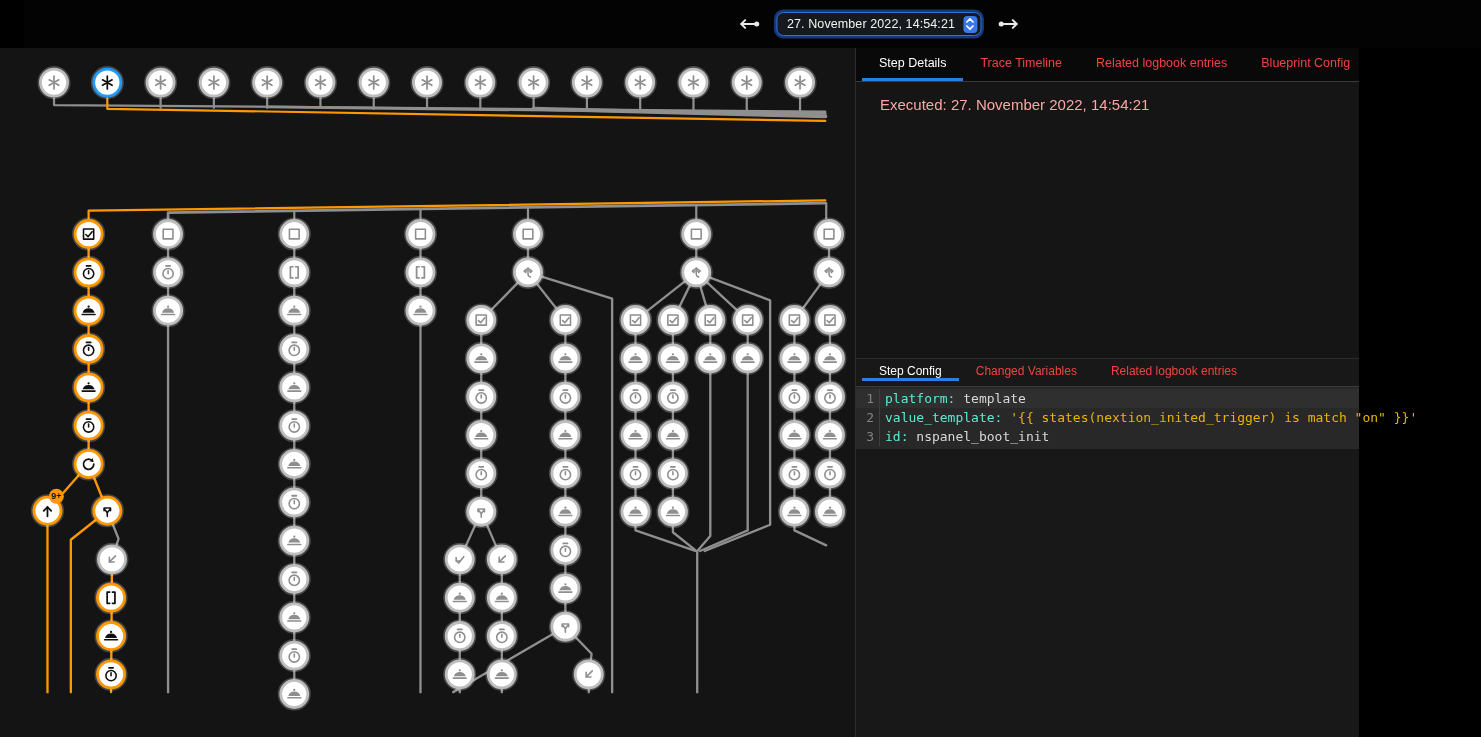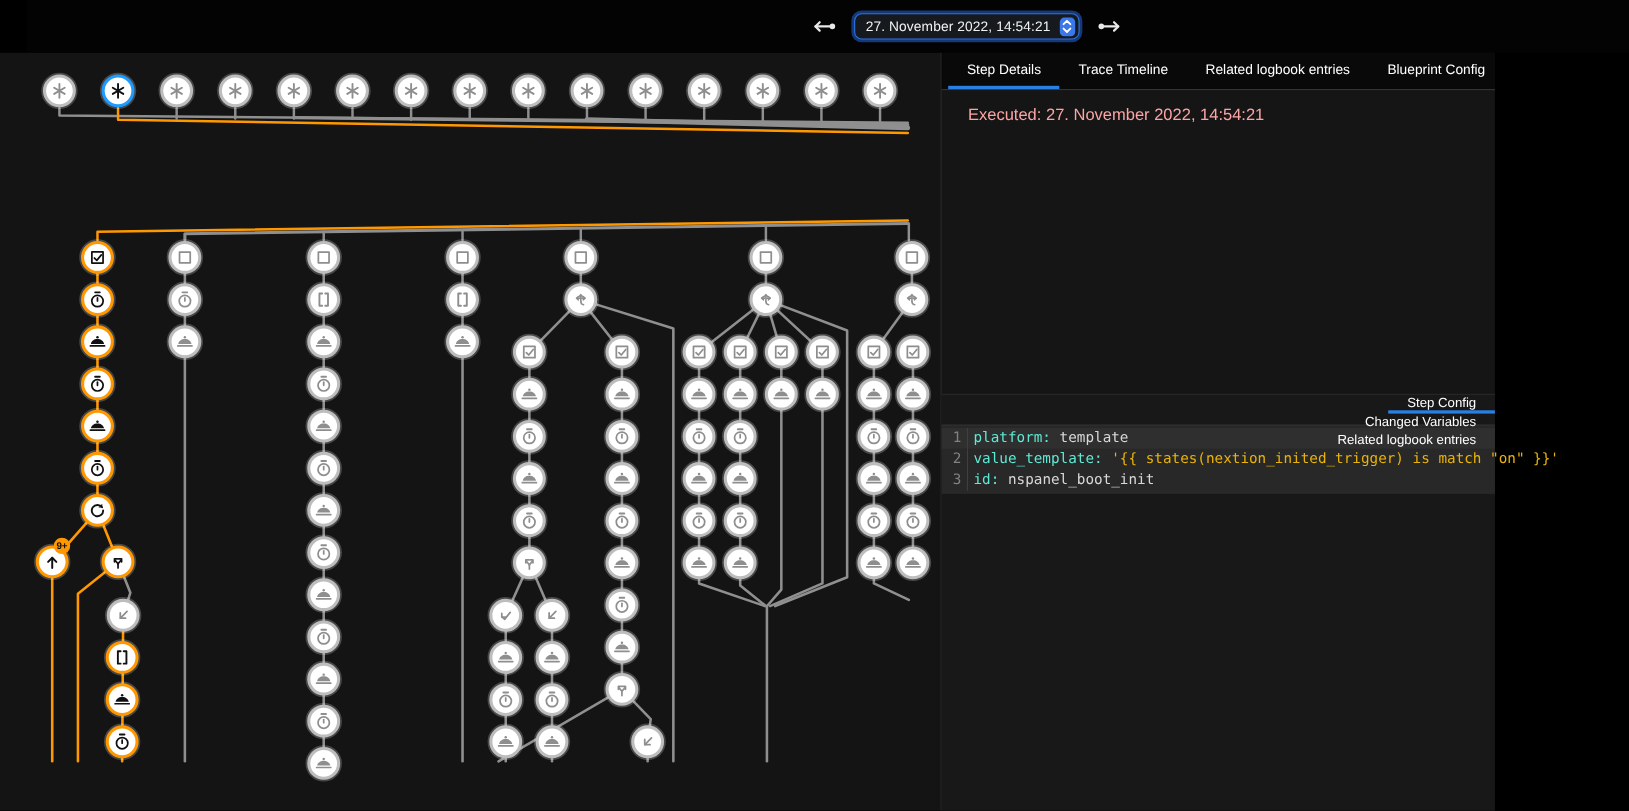--- a/index.html
+++ b/index.html
@@ -18,28 +18,28 @@
   .stepper{width:14px;height:17px;background:#3a77e8;border-radius:4px;display:flex;align-items:center;justify-content:center;}
 
   
   .graph{position:absolute;left:0;top:48px;width:855px;height:689px;background:#141414;overflow:hidden;}
 
   
   .panel{position:absolute;left:855px;top:48px;width:504px;height:689px;background:#151515;
        border-left:1px solid #2c2c2c;box-sizing:border-box;}
   .tabstrip{display:flex;align-items:stretch;background:#090909;border-bottom:1px solid #3a3a3a;
        height:33px;padding-left:6px;}
-  .tab{display:flex;align-items:center;padding:0 17px;font-size:12.5px;color:#ffffff;cursor:pointer;
+  .tab{display:flex;align-items:center;padding:0 17px;font-size:12.5px;color:#ef4444;cursor:pointer;
        border-bottom:3px solid transparent;box-sizing:border-box;white-space:nowrap;}
   .tab.active{color:#ffffff;border-bottom-color:#2a7fe5;}
   .executed{color:#fca5a5;font-size:15px;padding:14px 0 0 24px;}
 
   .section2{position:absolute;left:0;right:0;top:310px;bottom:0;background:#181818;border-top:1px solid #2c2c2c;}
-  .tabstrip2{display:flex;align-items:flex-end;background:#181818;border-bottom:1px solid #3a3a3a;
-       height:27px;padding-left:6px;flex-direction:column;}
+  .tabstrip2{display:flex;align-items:center;background:#181818;border-bottom:1px solid #3a3a3a;
+       height:27px;padding-left:6px;}
   .tabstrip2 .tab{font-size:12px;padding:0 17px;}
 
   .editor{background:#282828;font-family:"DejaVu Sans Mono",monospace;font-size:13px;
        padding:2px 0 3px 0;}
   .cm-line{display:flex;height:19px;line-height:19px;}
   .cm-line.active{background:#2f2f2f;}
   .gutter{width:18px;flex:0 0 18px;text-align:right;color:#828282;padding-right:5px;
        border-right:1px solid #3f3f3f;user-select:none;}
   .codetext{padding-left:5px;white-space:pre;color:#d8d8d8;}
   .seg-key{color:#5eead4;}

